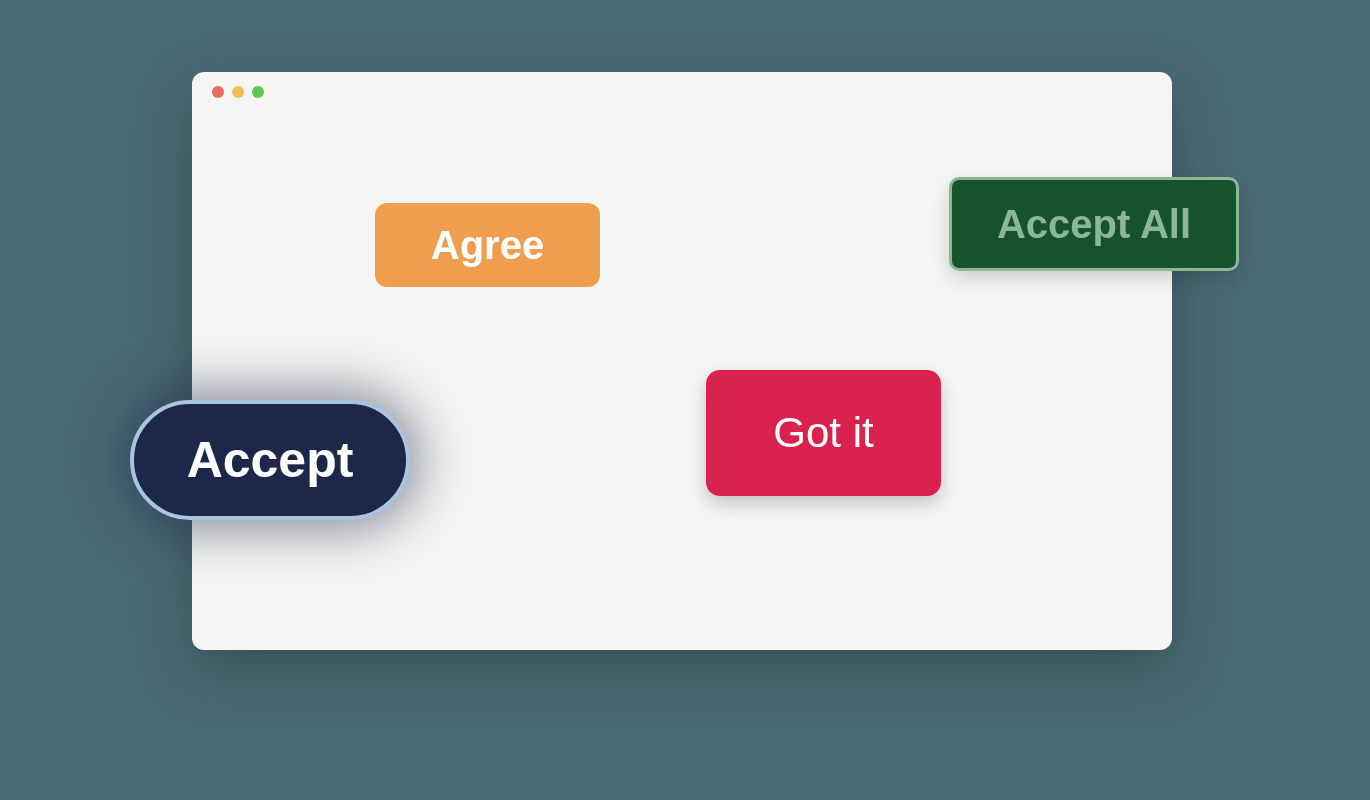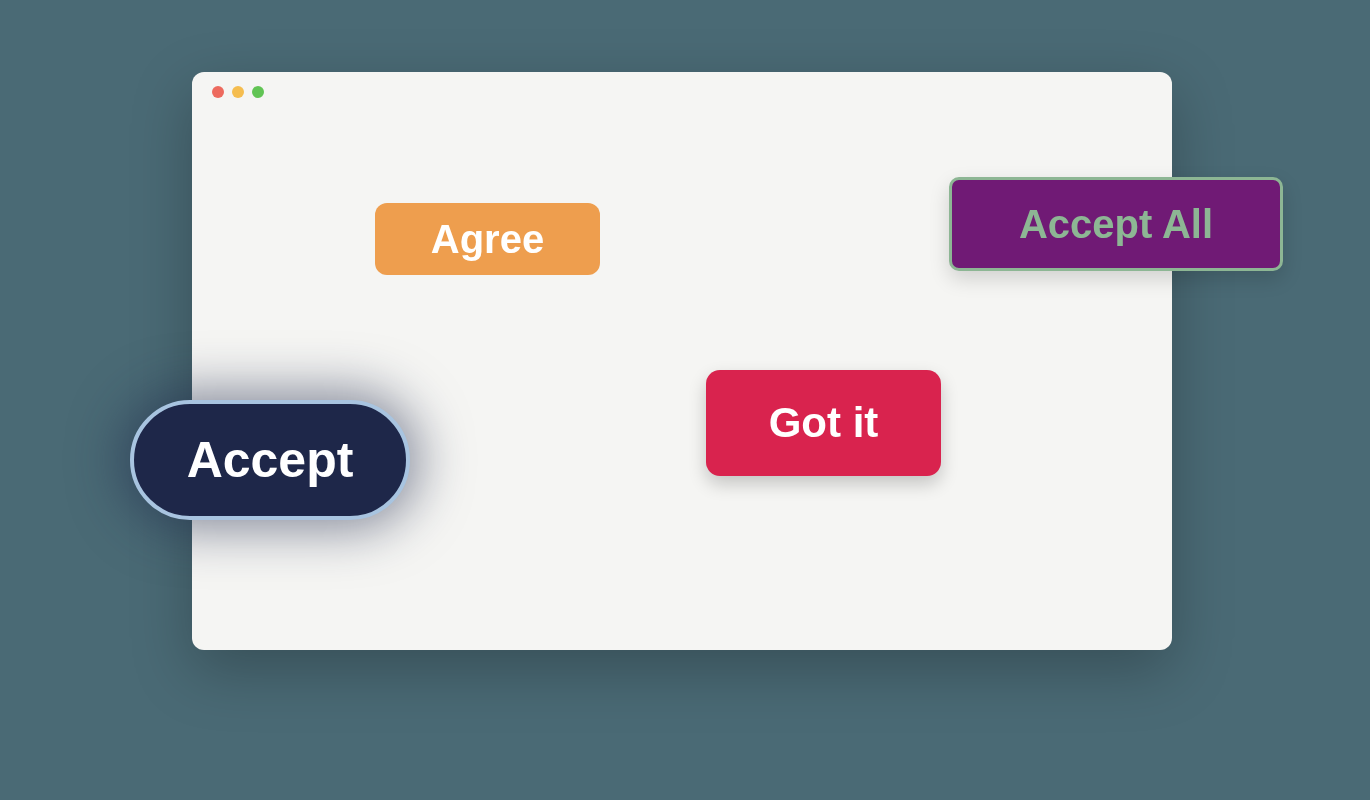--- a/index.html
+++ b/index.html
@@ -44,58 +44,58 @@
     
     .dot-red { background: #ed6a5e; }
     .dot-yellow { background: #f5bd4f; }
     .dot-green { background: #61c454; }
     
     .btn-agree {
       position: absolute;
       left: 375px;
       top: 203px;
       width: 225px;
-      height: 72px;
+      height: 84px;
       background: #ee9e4e;
       border: none;
       border-radius: 12px;
       color: #ffffff;
       font-size: 40px;
       font-weight: 600;
       cursor: pointer;
     }
     
     .btn-accept-all {
       position: absolute;
       left: 949px;
       top: 177px;
-      width: 334px;
+      width: 290px;
       height: 94px;
-      background: #701a75;
+      background: #14532d;
       border: 3px solid #8db694;
       border-radius: 10px;
       color: #8db694;
       font-size: 40px;
       font-weight: 600;
       cursor: pointer;
       box-shadow: 0 8px 20px rgba(0,0,0,0.15);
     }
     
     .btn-got-it {
       position: absolute;
       left: 706px;
       top: 370px;
       width: 235px;
-      height: 106px;
+      height: 126px;
       background: #d9234e;
       border: none;
       border-radius: 14px;
       color: #ffffff;
       font-size: 42px;
-      font-weight: 700;
+      font-weight: 400;
       cursor: pointer;
       box-shadow: 0 8px 18px rgba(0,0,0,0.2);
     }
     
     .btn-accept {
       position: absolute;
       left: 130px;
       top: 400px;
       width: 280px;
       height: 120px;

